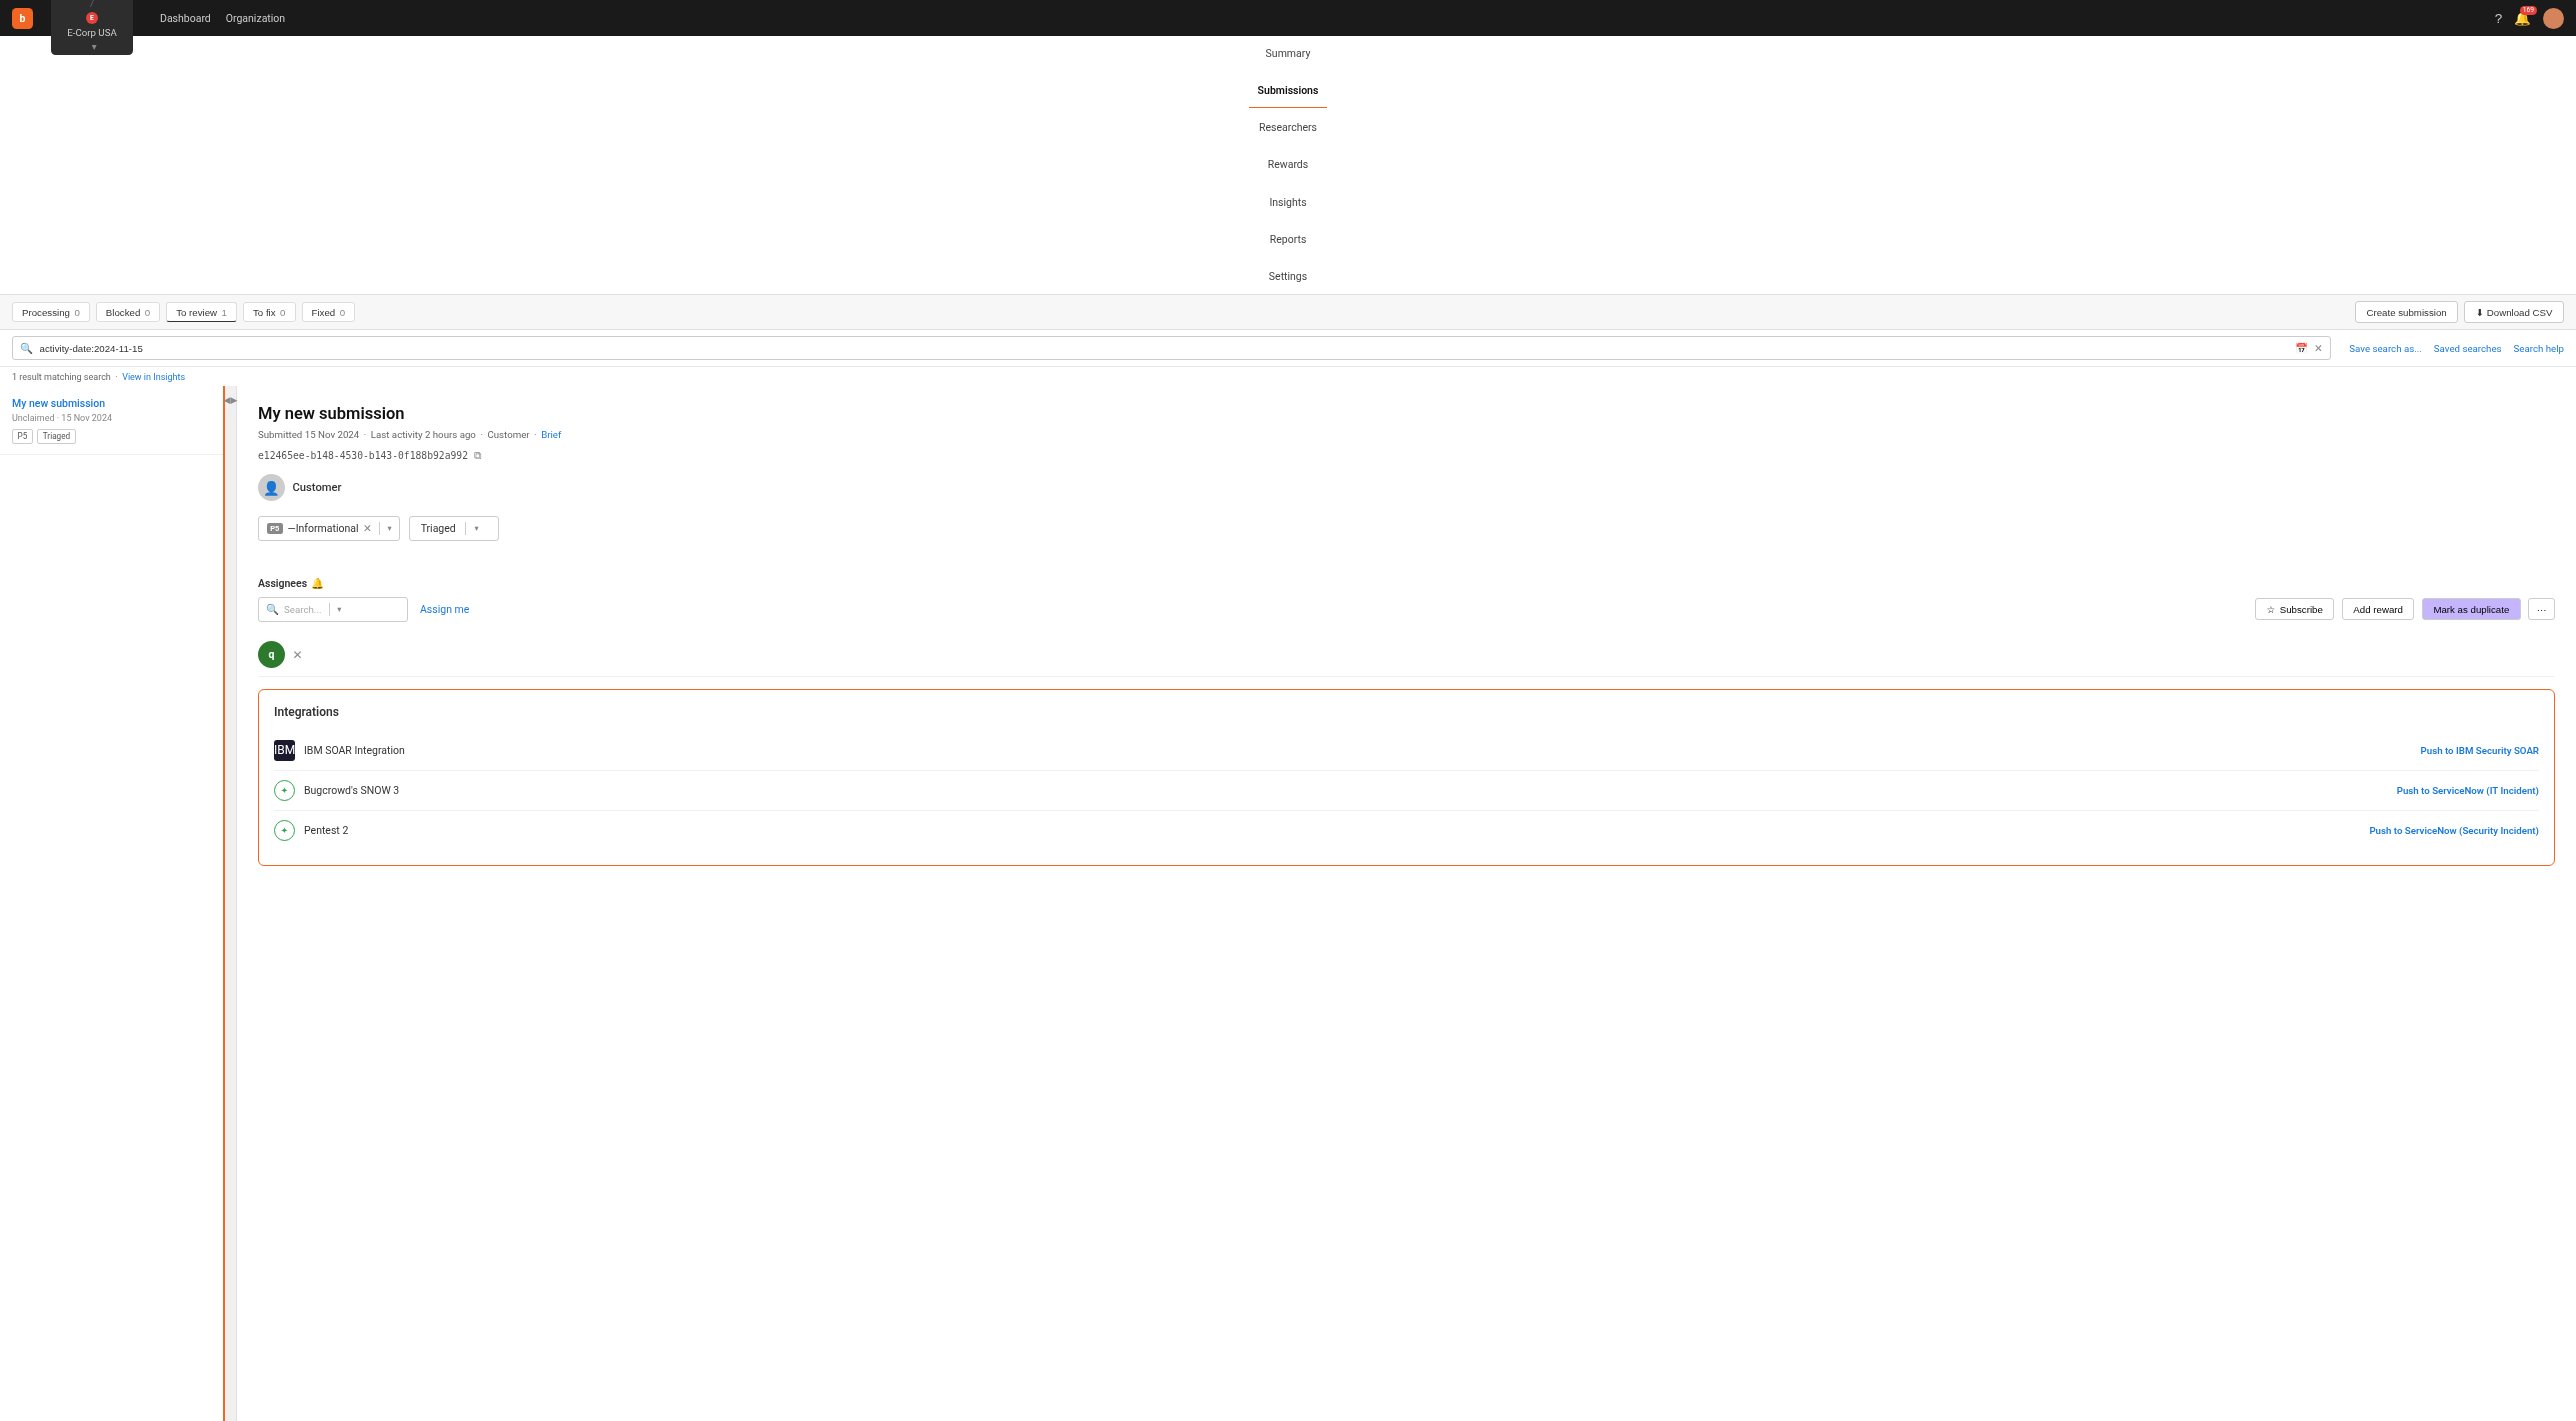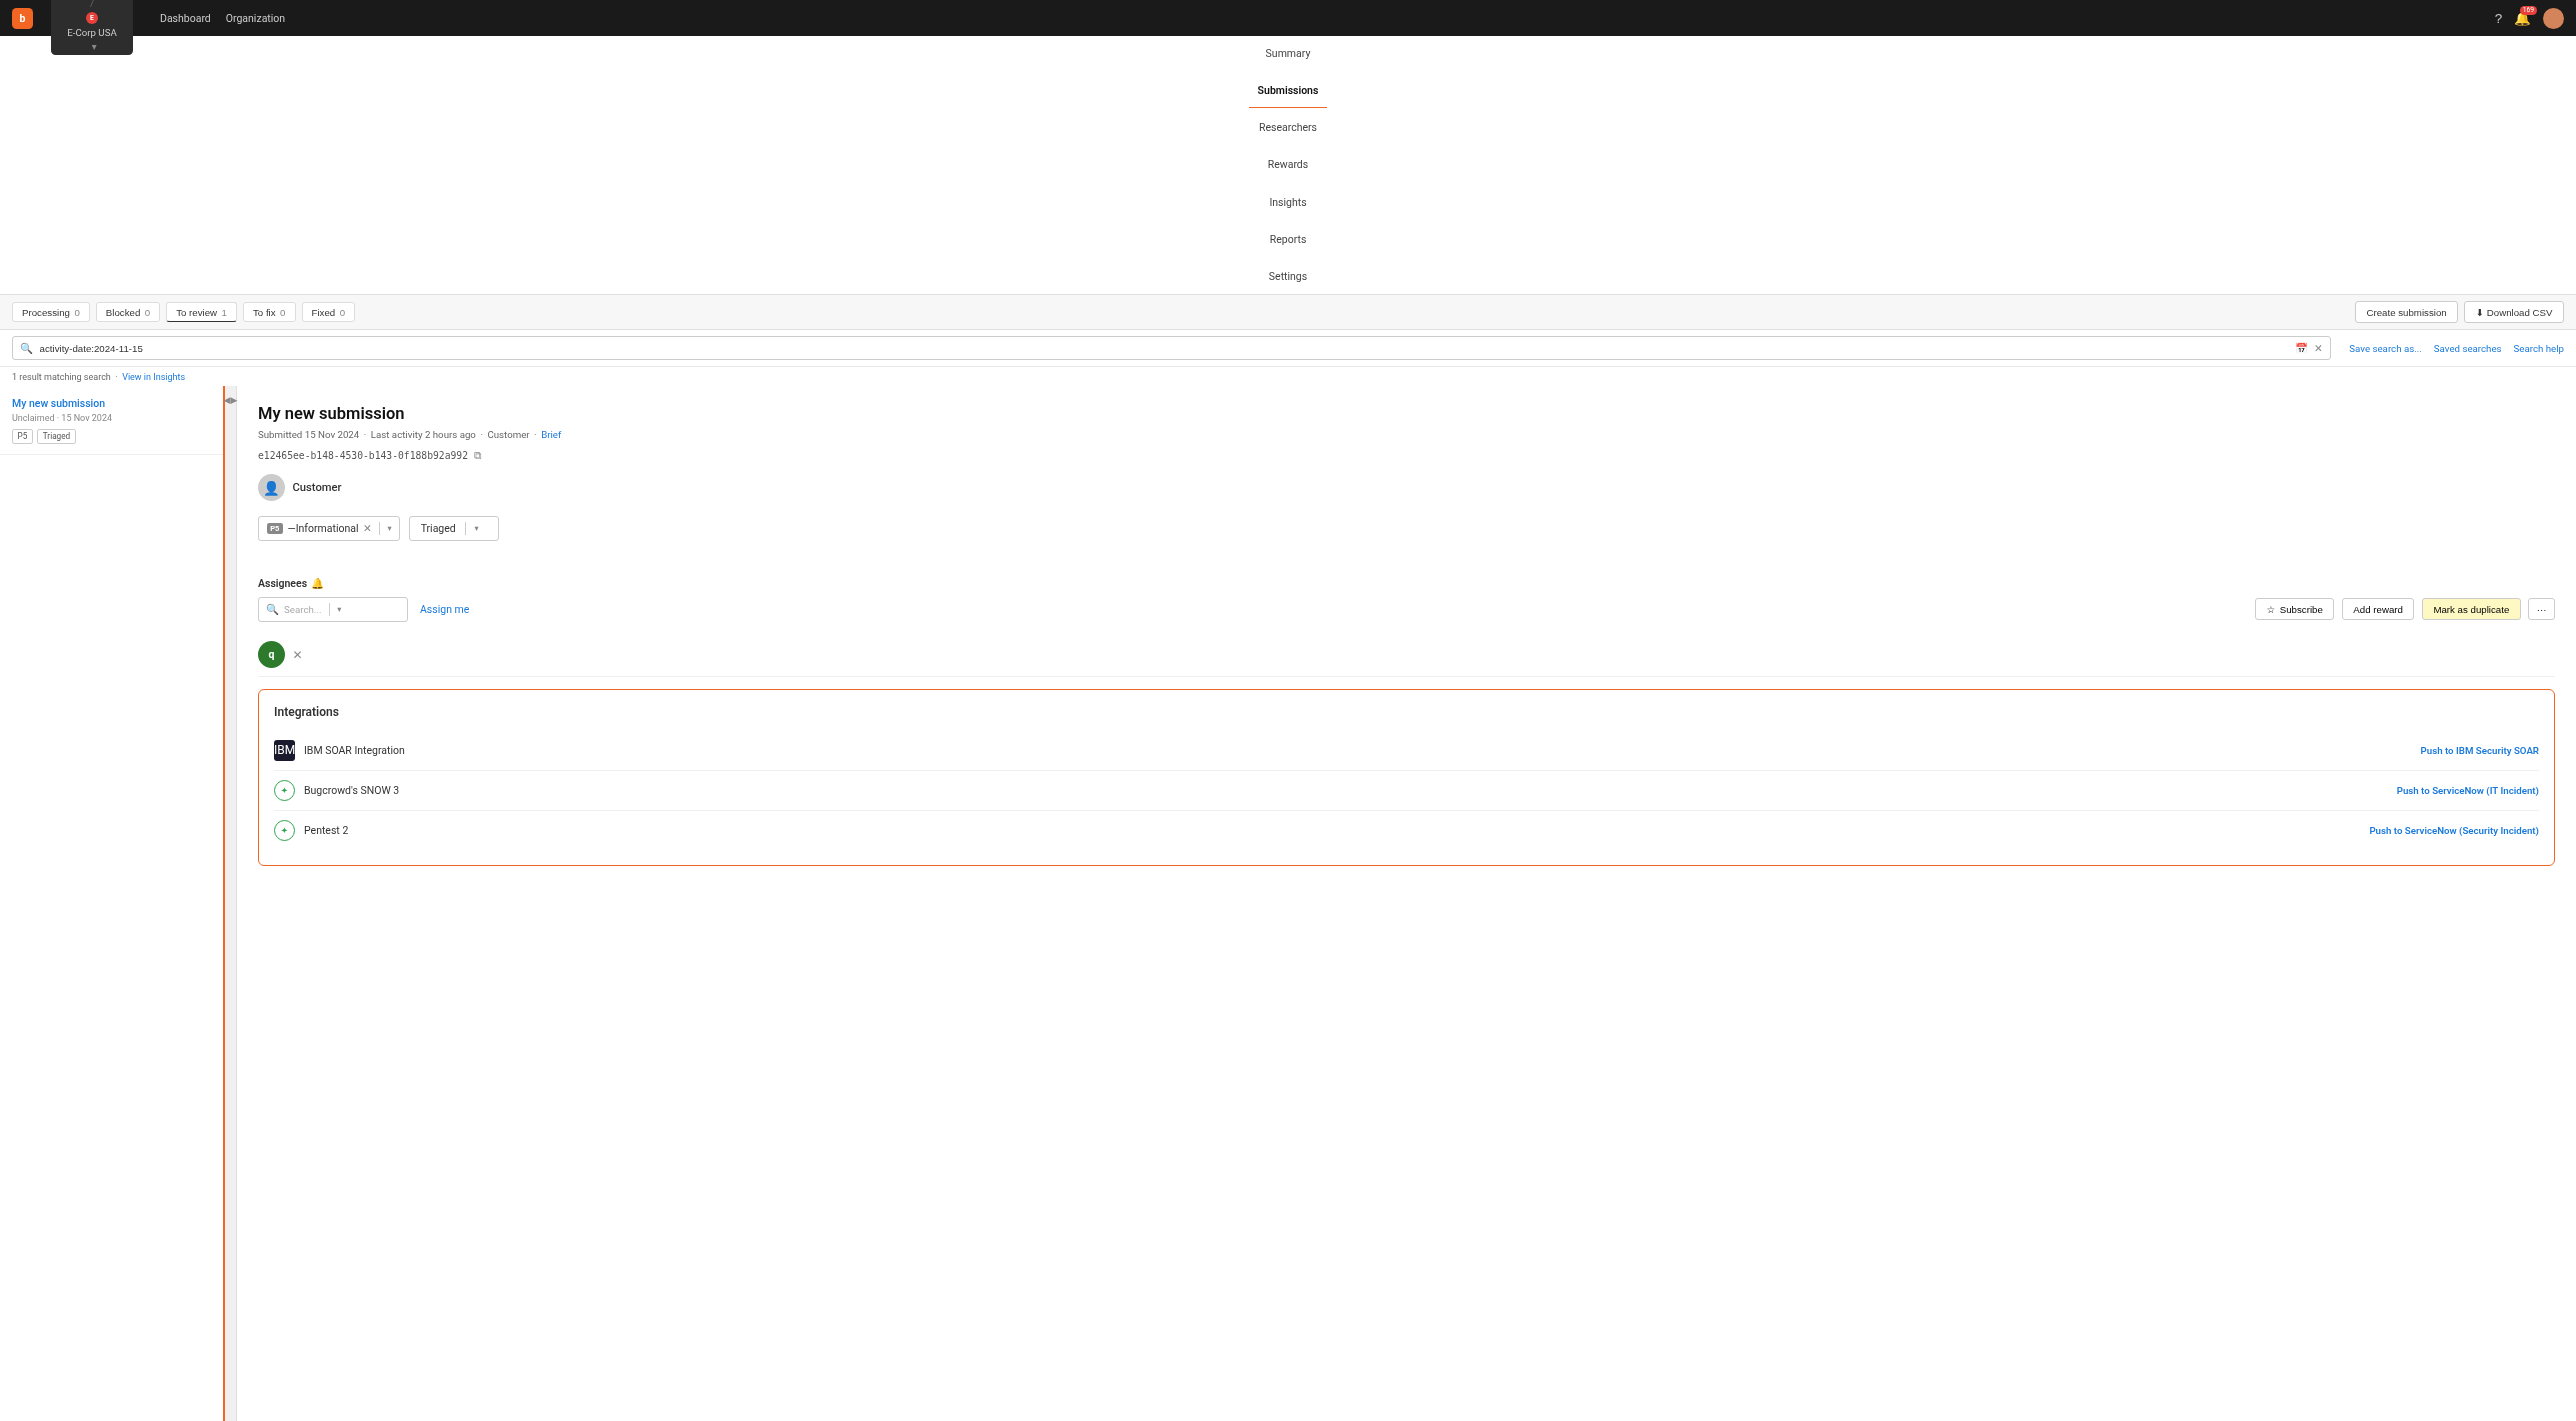--- a/index.html
+++ b/index.html
@@ -180,21 +180,21 @@
     .subscribe-btn {
       padding: 4.5px 10.5px; border: 0.7px solid #ccc; border-radius: 3px;
       background: white; font-size: 9.7px; cursor: pointer; display: flex; align-items: center; gap: 4.5px;
     }
     .add-reward-btn {
       padding: 4.5px 10.5px; border: 0.7px solid #ccc; border-radius: 3px;
       background: white; font-size: 9.7px; cursor: pointer;
     }
     .mark-duplicate-btn {
       padding: 4.5px 10.5px; border: 0.7px solid #ccc; border-radius: 3px;
-      background: #fef9c3; font-size: 9.7px; cursor: pointer; font-weight: 500;
+      background: #c4b5fd; font-size: 9.7px; cursor: pointer; font-weight: 500;
     }
     .more-btn {
       padding: 4.5px 7.5px; border: 0.7px solid #ccc; border-radius: 3px;
       background: white; font-size: 9.7px; cursor: pointer;
     }
 
     
     .assignee-item {
       display: flex; align-items: center; gap: 7.5px; padding: 7.5px 0; border-bottom: 0.7px solid #f0f0f0;
     }

